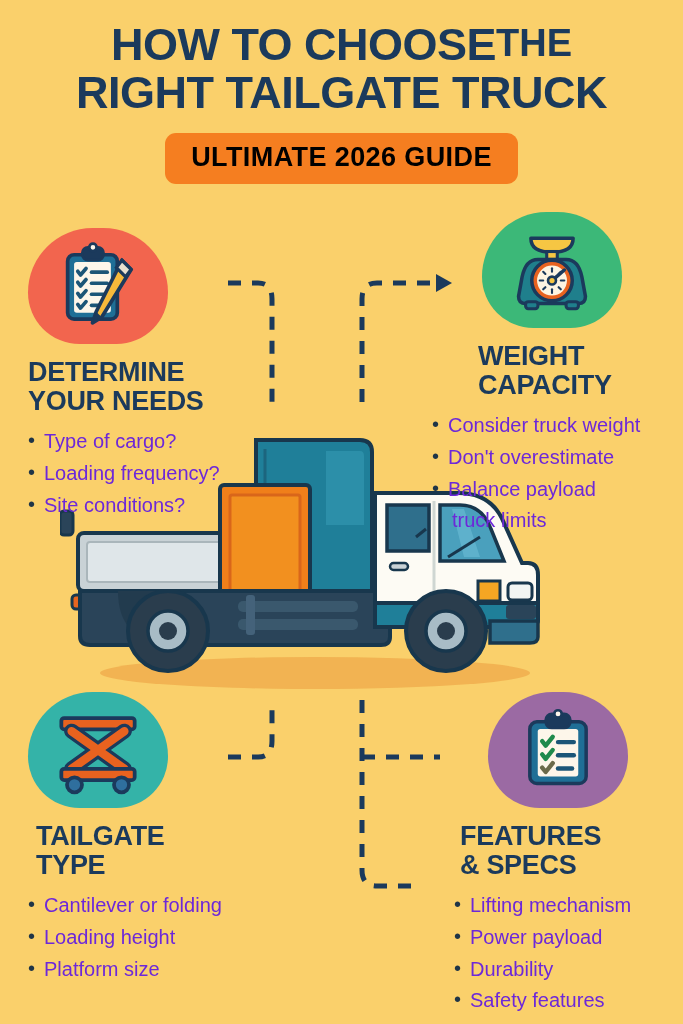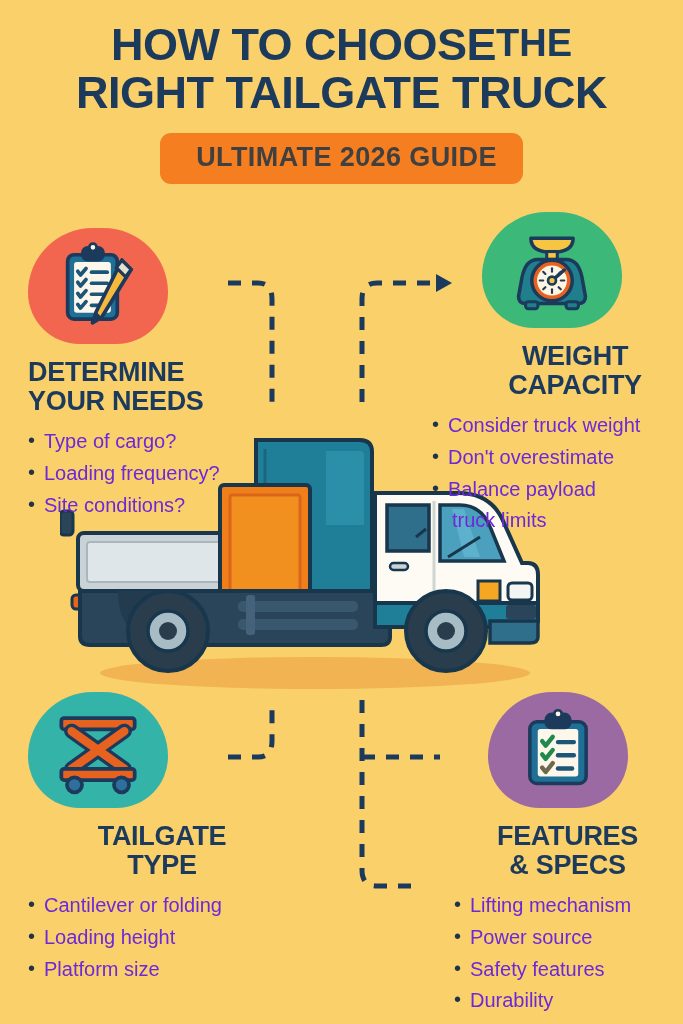--- a/index.html
+++ b/index.html
@@ -50,25 +50,25 @@
     vertical-align: 4px;
   }
 
   .badge-wrap {
     margin-top: 16px;
     display: flex;
     justify-content: center;
   }
   .badge {
     background: #f57e20;
-    color: #404040;
+    color: #000000;
     font-size: 27px;
     font-weight: 800;
     letter-spacing: 0.4px;
-    padding: 9px 26px 11px 36px;
+    padding: 9px 26px 11px 26px;
     border-radius: 11px;
     display: inline-block;
     white-space: nowrap;
   }
 
   
   .connectors {
     position: absolute;
     inset: 0;
     width: 683px;
@@ -111,21 +111,21 @@
 
   .card-heading {
     color: #1b3a5c;
     font-size: 27px;
     font-weight: 800;
     line-height: 1.08;
     letter-spacing: -0.3px;
     margin-top: 14px;
     white-space: pre-line;
   }
-  .card-heading.center { text-align: center; }
+  .card-heading.center { text-align: left; }
 
   .bullets {
     list-style: none;
     margin-top: 10px;
   }
   .bullets li {
     color: #6d28d9;
     font-size: 20px;
     line-height: 1.58;
     position: relative;
@@ -385,19 +385,19 @@
           <path d="M50,41 L68,41"></path>
           <path d="M50,56 L68,56"></path>
           <path d="M50,71 L66,71"></path>
         </g>
       </svg>
     </div>
     <div class="card-heading center heading-br">FEATURES
 &amp; SPECS</div>
     <ul class="bullets bullets-br">
       <li>Lifting mechanism</li>
-      <li>Power source</li>
+      <li>Power payload</li>
+      <li>Durability</li>
       <li>Safety features</li>
-      <li>Durability</li>
     </ul>
   </div>
 
 </div>
 
 </body></html>

